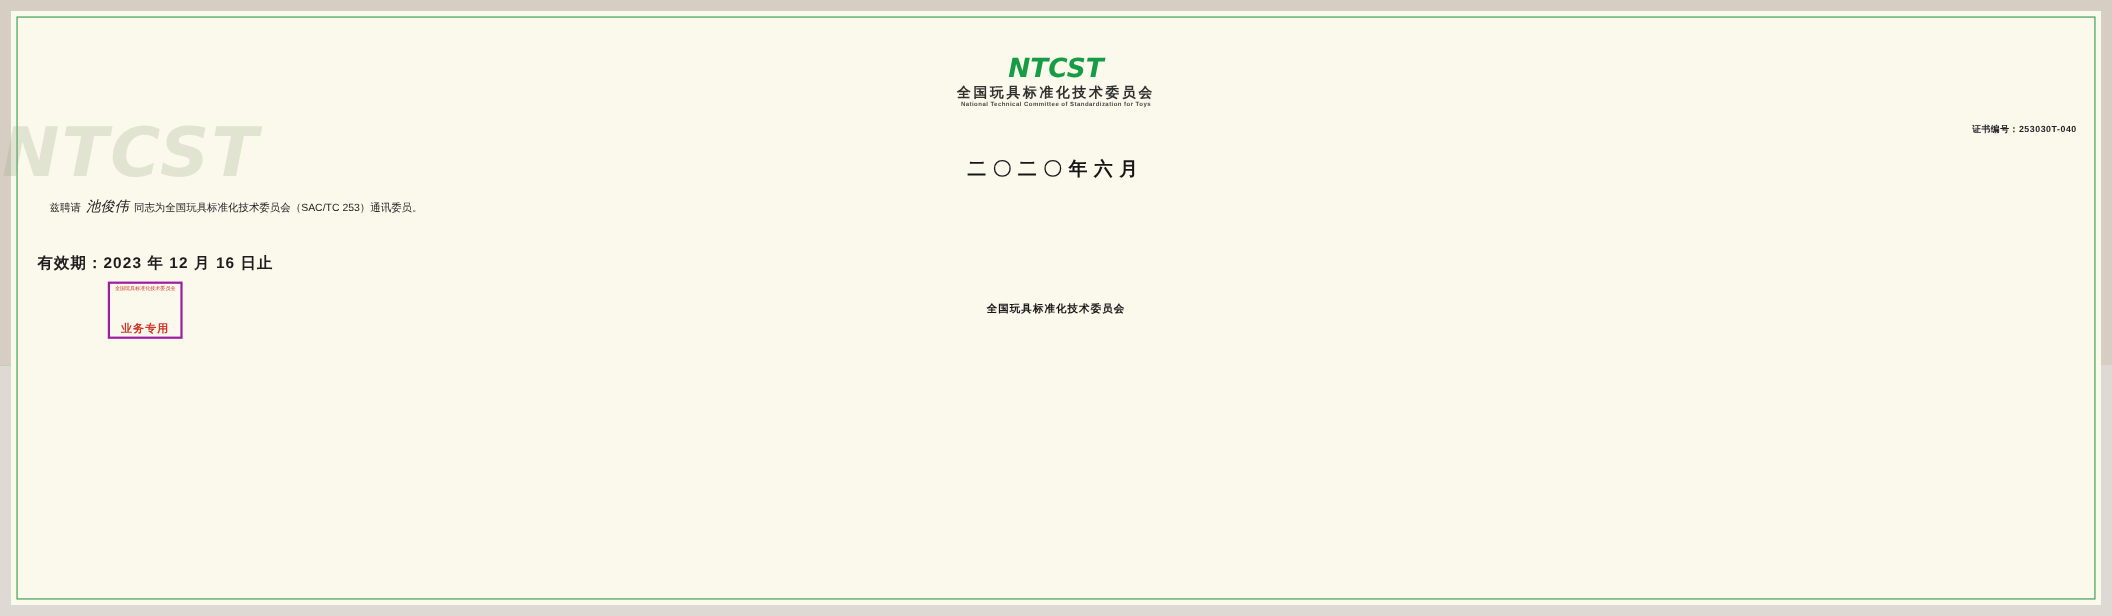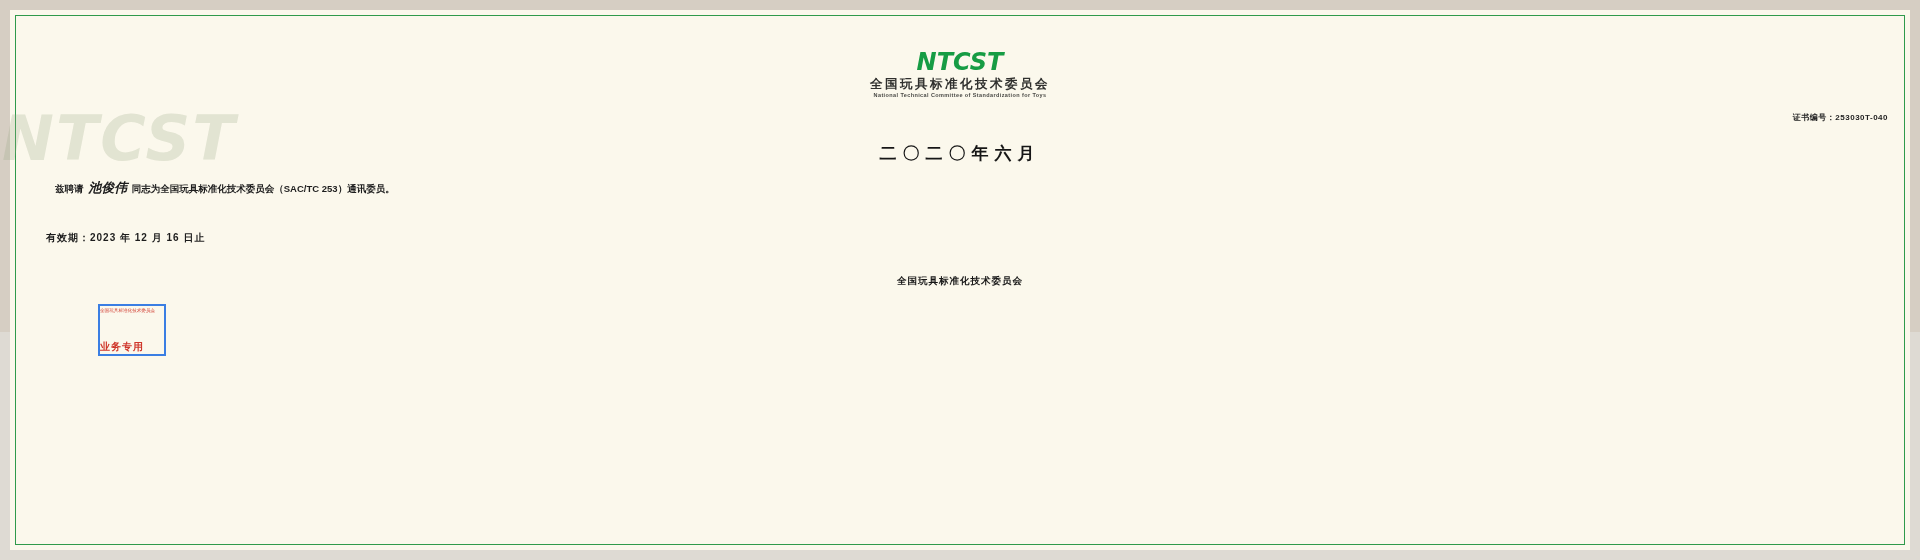--- a/index.html
+++ b/index.html
@@ -52,25 +52,25 @@
   
   #cert3{left:1398px;top:100px;width:232px;height:358px;background:#2b9447;box-shadow:0 3px 10px rgba(85,75,60,.30);}
   .c3-paper{position:absolute;left:10px;top:10px;right:10px;bottom:10px;background:#fbf8ec;}
   .c3-line{position:absolute;left:5px;top:5px;right:5px;bottom:5px;border:1.5px solid #2f9a4b;}
   .c3-logo{left:0;right:0;top:38px;text-align:center;font-size:24px;font-weight:900;font-style:italic;letter-spacing:0;color:#169c44;font-family:"DejaVu Sans",sans-serif;}
   .c3-orgcn{left:0;right:0;top:66px;text-align:center;font-size:12.5px;font-weight:bold;letter-spacing:2.5px;color:#30302e;white-space:nowrap;}
   .c3-orgen{left:0;right:0;top:82px;text-align:center;font-size:5.5px;letter-spacing:.4px;color:#4a4a46;font-weight:bold;white-space:nowrap;}
   .c3-certno{right:22px;top:102px;font-size:8px;font-weight:bold;letter-spacing:.5px;color:#222;}
   .c3-title{left:0;right:0;top:132px;text-align:center;font-size:17px;font-weight:bold;letter-spacing:6px;color:#161616;white-space:nowrap;}
   .c3-wm{left:-8px;top:92px;font-size:62px;font-weight:900;font-style:italic;color:rgba(150,168,130,.25);letter-spacing:2px;font-family:"DejaVu Sans",sans-serif;z-index:0;}
-  .c3-body{left:26px;right:15px;top:170px;font-size:9.5px;font-weight:bold;line-height:16.5px;text-align:justify;text-indent:2em;color:#1d1d1d;z-index:1;}
+  .c3-body{left:16px;right:15px;top:170px;font-size:9.5px;font-weight:normal;line-height:16.5px;text-align:justify;text-indent:2em;color:#1d1d1d;z-index:1;}
   .c3-body .name{font-size:13px;font-style:italic;padding:0 2px;}
-  .c3-valid{left:36px;top:221px;font-size:10px;font-weight:bold;letter-spacing:1px;color:#1d1d1d;}
+  .c3-valid{left:24px;top:221px;font-size:14px;font-weight:bold;letter-spacing:1px;color:#1d1d1d;}
   .c3-orgblack{left:0;right:0;top:265px;text-align:center;font-size:9.5px;font-weight:bold;letter-spacing:1px;color:#161616;z-index:1;white-space:nowrap;}
-  .c3-stamp{left:88px;top:246px;width:64px;height:48px;border:2px solid #3b82f6;z-index:2;mix-blend-mode:multiply;color:#d3382e;margin-top:48px;}
+  .c3-stamp{left:88px;top:246px;width:64px;height:48px;border:2px solid #a21caf;z-index:2;mix-blend-mode:multiply;text-align:center;color:#d3382e;}
   .c3-stamp .s1{font-size:4.6px;letter-spacing:0;margin-top:2px;white-space:nowrap;}
   .c3-stamp .s2{font-size:10px;font-weight:bold;letter-spacing:1px;margin-top:27px;}
 </style>
 </head>
 <body>
 
 <div class="bg-top"></div>
 <div class="bg-bottom"></div>
 
 <div class="headline">三联主导制定</div>

